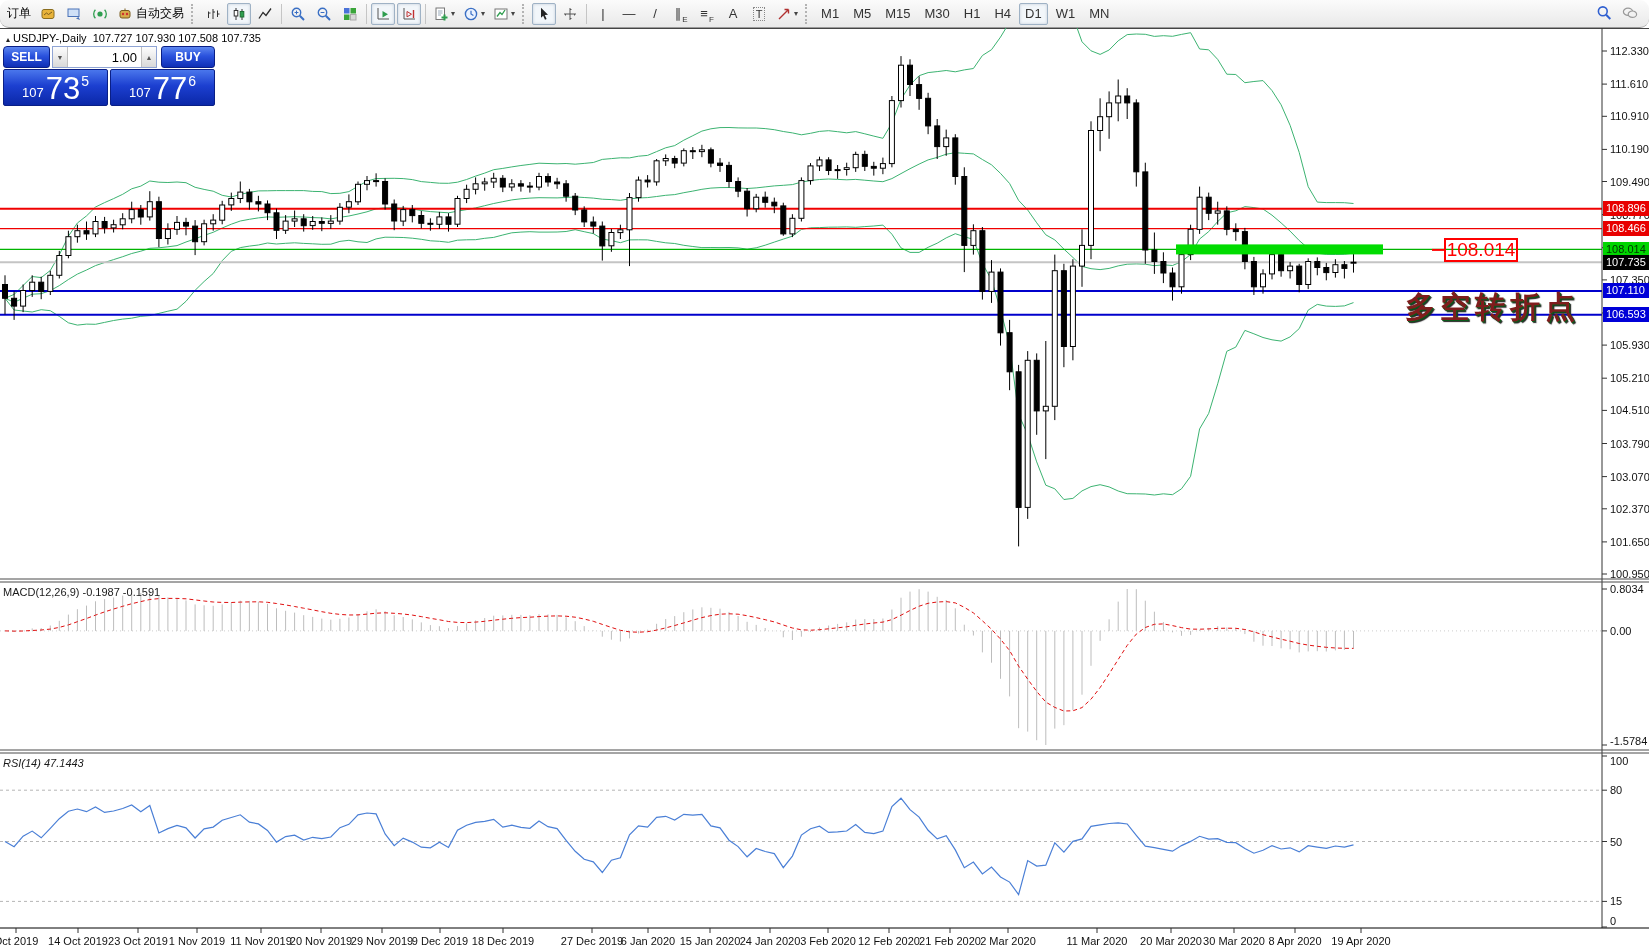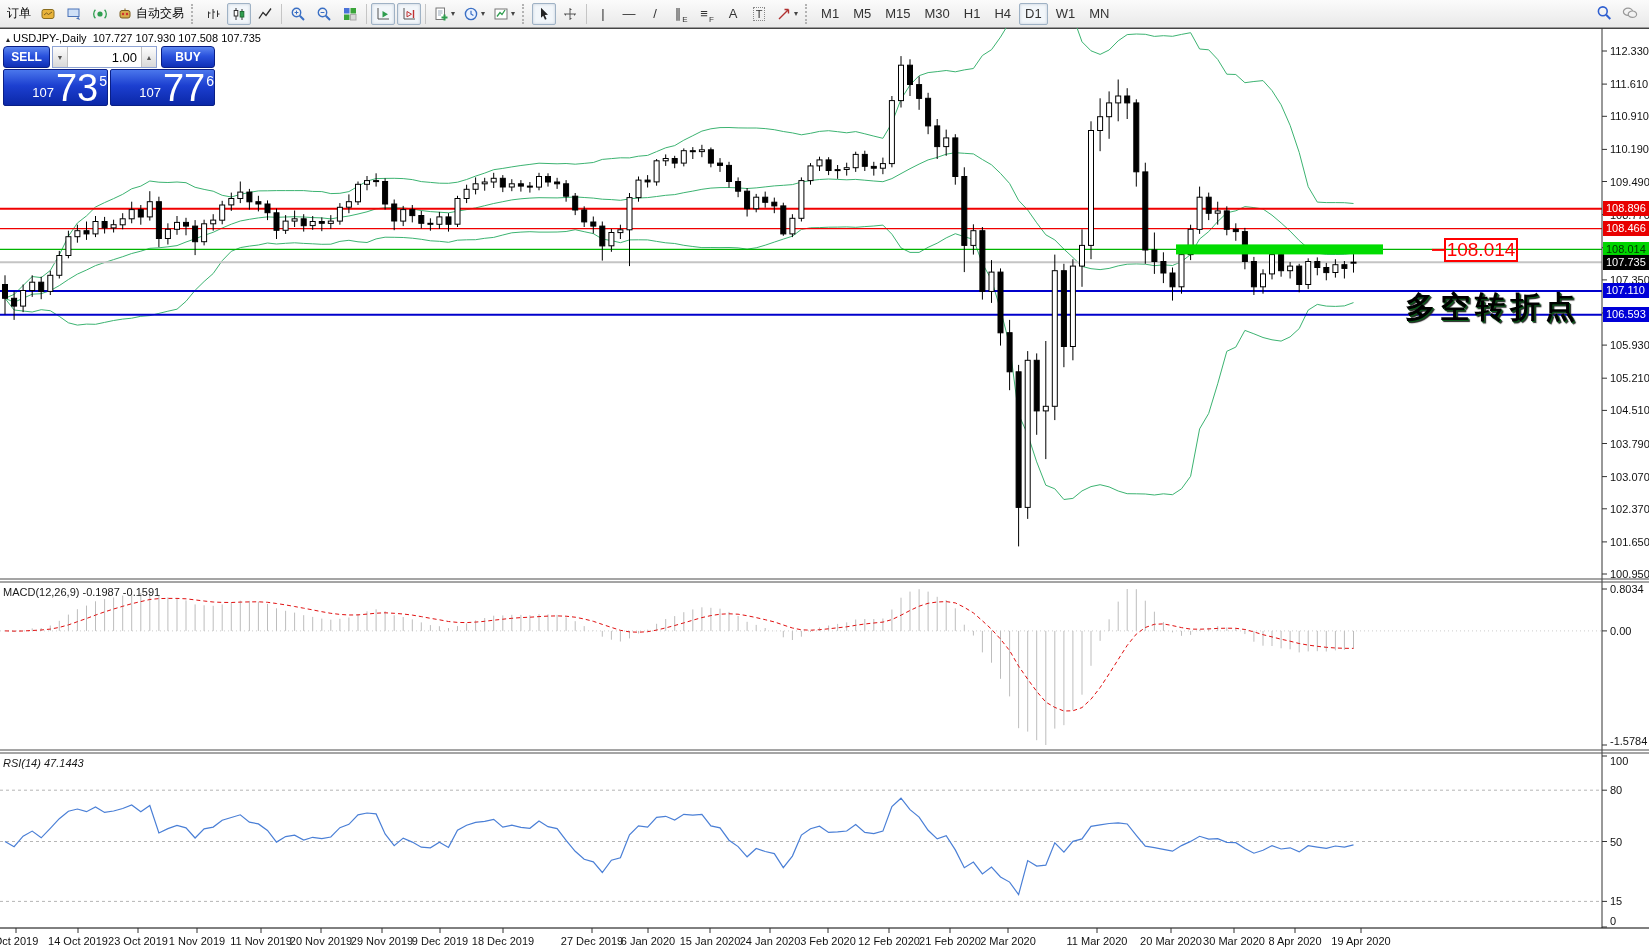--- a/index.html
+++ b/index.html
@@ -1,20 +1,20 @@
 <!DOCTYPE html>
 <html><head>
 <meta charset="utf-8">
 <style>
   html,body{margin:0;padding:0;width:1649px;height:949px;overflow:hidden;background:#fff;
     font-family:"Liberation Sans",sans-serif;-webkit-font-smoothing:antialiased;position:relative;}
   
   .toolbar{position:absolute;left:0;top:0;width:1649px;height:27px;z-index:10;
     background:linear-gradient(180deg,#fbfbfb,#e9e9e9);border-bottom:1px solid #9a9a9a;
-    display:flex;align-items:center;font-size:12px;color:#222;}
+    display:flex;align-items:center;font-size:12px;color:#222;border-radius:9px;}
   .tb-btn{height:22px;min-width:24px;display:inline-flex;align-items:center;justify-content:center;
     border:1px solid transparent;border-radius:2px;margin:0 1px;padding:0 2px;cursor:default;background:transparent;}
   .tb-btn.active{border-color:#9fb2c5;background:#f2f6fa;box-shadow:inset 0 0 3px #c3cdd8;}
   .tb-btn .lbl{margin-left:3px;font-size:12px;white-space:nowrap;}
   .tb-btn .glyph{font-size:13px;color:#333;}
   .tb-btn .sub{font-size:8px;color:#333;align-self:flex-end;margin-left:1px;}
   .tb-btn.boxed .glyph{border:1px dotted #888;padding:0 2px;font-size:11px;}
   .tb-btn .caret{font-size:8px;color:#444;margin-left:2px;}
   .tb-sep{width:1px;height:20px;background:#c5c5c5;margin:0 3px;}
   .tb-grip{width:2px;height:20px;border-left:2px dotted #b3b3b3;margin:0 5px 0 3px;}
@@ -41,30 +41,30 @@
     display:flex;align-items:center;justify-content:center;}
   .sell-btn{width:45px;border-top-left-radius:4px;}
   .buy-btn{width:52px;border-top-right-radius:4px;margin-left:2px;text-align:right;}
   .vol{flex:1;display:flex;margin:0 2px;border:1px solid #8fa4d4;background:#6d28d9;height:20px;}
   .vol .stepbtn{width:15px;background:linear-gradient(#fdfdfd,#d9d9d9);border:0;border-right:1px solid #c0c0c0;
     font-size:7px;color:#555;display:flex;align-items:center;justify-content:center;}
   .vol .stepbtn.up{border-right:0;border-left:1px solid #c0c0c0;}
   .vol input{flex:1;border:0;outline:0;text-align:right;font-size:13px;padding-right:4px;width:60px;}
   .trade .row2{display:flex;height:37px;margin-top:1px;}
   .price-box{flex:1;background:linear-gradient(180deg,#4a76ec 0%,#1c3fd0 45%,#0b28a8 100%);
-    border:1px solid #0a1f86;color:#fff;display:flex;align-items:flex-end;justify-content:flex-end;
+    border:1px solid #0a1f86;color:#fff;display:flex;align-items:flex-end;justify-content:center;
     padding-bottom:2px;border-radius:2px;}
   .price-box + .price-box{margin-left:2px;}
   .price-box .pre{font-size:13px;margin:0 2px 3px 0;}
-  .price-box .big{font-size:38px;line-height:29px;font-weight:normal;}
+  .price-box .big{font-size:31px;line-height:29px;font-weight:normal;}
   .price-box .sup{font-size:14px;margin:0 0 14px 1px;}
   
   .callout{position:absolute;left:1444px;top:239px;width:70px;height:20px;z-index:4;
     border:2px solid #ff0000;color:#ff0000;font-size:19px;line-height:20px;text-align:center;background:rgba(255,255,255,.0);}
-  .cn-note{position:absolute;left:1405px;top:287px;z-index:4;font-size:30px;font-weight:bold;color:#000000;
+  .cn-note{position:absolute;left:1405px;top:287px;z-index:4;font-size:30px;font-weight:bold;color:#7f1d1d;
     letter-spacing:5px;white-space:nowrap;text-shadow:1px 1px 0 #0a5a1a,2px 2px 1px #262626;}
   .hotspot{position:absolute;z-index:2;}
 </style>
 </head>
 <body>
 
 <div class="toolbar" id="toolbar">
   <button class="tb-btn">
       <span class="lbl">订单</span>
     </button>

